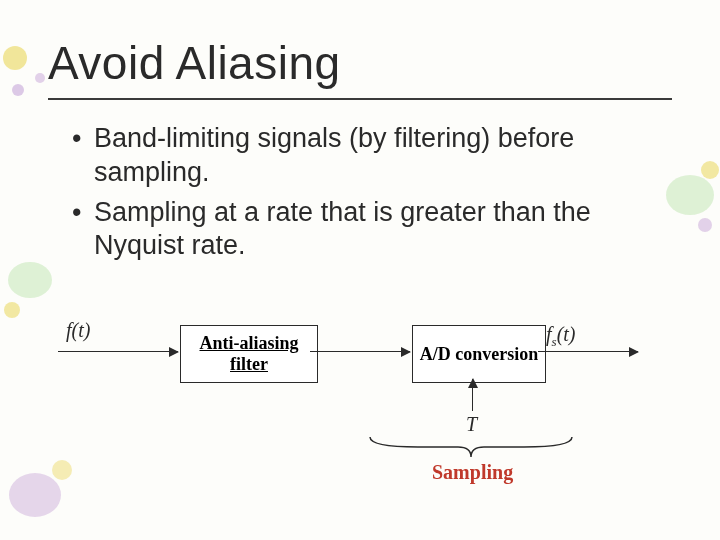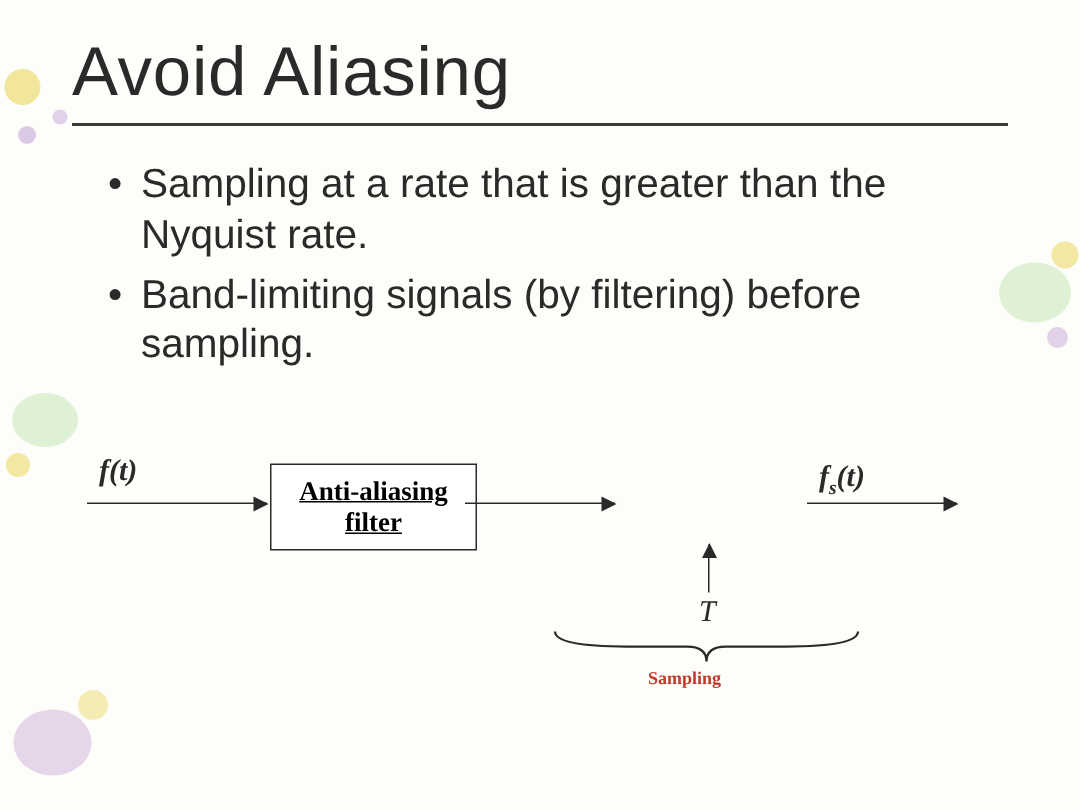--- a/index.html
+++ b/index.html
@@ -12,21 +12,21 @@
     position: relative;
     overflow: hidden;
   }
   .bg-deco {
     position: absolute;
     left: 0; top: 0; width: 720px; height: 540px;
     pointer-events: none;
   }
   .content {
     position: relative;
-    padding: 20px 48px 0 48px;
+    padding: 36px 48px 0 48px;
   }
   .title {
     font-size: 46px;
     color: #2a2a2a;
     margin: 0 0 8px 0;
     font-weight: normal;
     letter-spacing: 0.5px;
   }
   .rule {
     border: none;
@@ -57,21 +57,20 @@
     position: relative;
     margin-top: 38px;
     height: 200px;
   }
   .sig {
     position: absolute;
     font-family: "Times New Roman", serif;
     font-style: italic;
     font-size: 20px;
     color: #2a2a2a;
-    font-weight: bold;
   }
   .sig sub {
     font-size: 13px;
     font-style: italic;
   }
   .box {
     position: absolute;
     border: 1.5px solid #2a2a2a;
     background: #fff;
     text-align: center;
@@ -119,21 +118,21 @@
     font-size: 20px;
     color: #2a2a2a;
   }
   .brace {
     position: absolute;
   }
   .sampling {
     position: absolute;
     font-family: "Times New Roman", serif;
     font-weight: bold;
-    font-size: 12px;
+    font-size: 20px;
     color: #c0392b;
   }
 </style>
 </head>
 <body>
 
 <svg class="bg-deco" width="720" height="540">
   <circle cx="15" cy="58" r="12" fill="#e8d34a" opacity="0.55"></circle>
   <circle cx="18" cy="90" r="6" fill="#c7a6d8" opacity="0.6"></circle>
   <circle cx="40" cy="78" r="5" fill="#c7a6d8" opacity="0.5"></circle>
@@ -143,36 +142,39 @@
   <circle cx="62" cy="470" r="10" fill="#e8d34a" opacity="0.4"></circle>
   <ellipse cx="690" cy="195" rx="24" ry="20" fill="#b7e3a8" opacity="0.45"></ellipse>
   <circle cx="710" cy="170" r="9" fill="#e8d34a" opacity="0.5"></circle>
   <circle cx="705" cy="225" r="7" fill="#c7a6d8" opacity="0.5"></circle>
 </svg>
 
 <div class="content">
   <h1 class="title">Avoid Aliasing</h1>
   <hr class="rule">
   <ul class="bullets">
+    <li>Band-limiting signals (by filtering) before sampling.</li>
     <li>Sampling at a rate that is greater than the Nyquist rate.</li>
-    <li>Band-limiting signals (by filtering) before sampling.</li>
   </ul>
 
   <div class="diagram">
 
     <span class="sig" style="left:18px; top:18px;">f(t)</span>
 
     <div class="arrow" style="left:10px; top:50px; width:120px;"></div>
 
     <div class="box" style="left:132px; top:24px; width:124px; height:48px;text-decoration:underline;">
       <span>Anti-aliasing filter</span>
     </div>
 
     <div class="arrow" style="left:262px; top:50px; width:100px;"></div>
 
+    <div class="box" style="left:364px; top:24px; width:120px; height:48px;">
+      <span>A/D conversion</span>
+    </div>
 
     <span class="sig" style="left:498px; top:22px;">
       <span>f</span><sub>s</sub><span>(t)</span>
     </span>
 
     <div class="arrow" style="left:490px; top:50px; width:100px;"></div>
 
     <div class="varrow" style="left:424px; top:78px; height:32px;"></div>
     <span class="Tlabel" style="left:418px; top:112px;">T</span>
 

